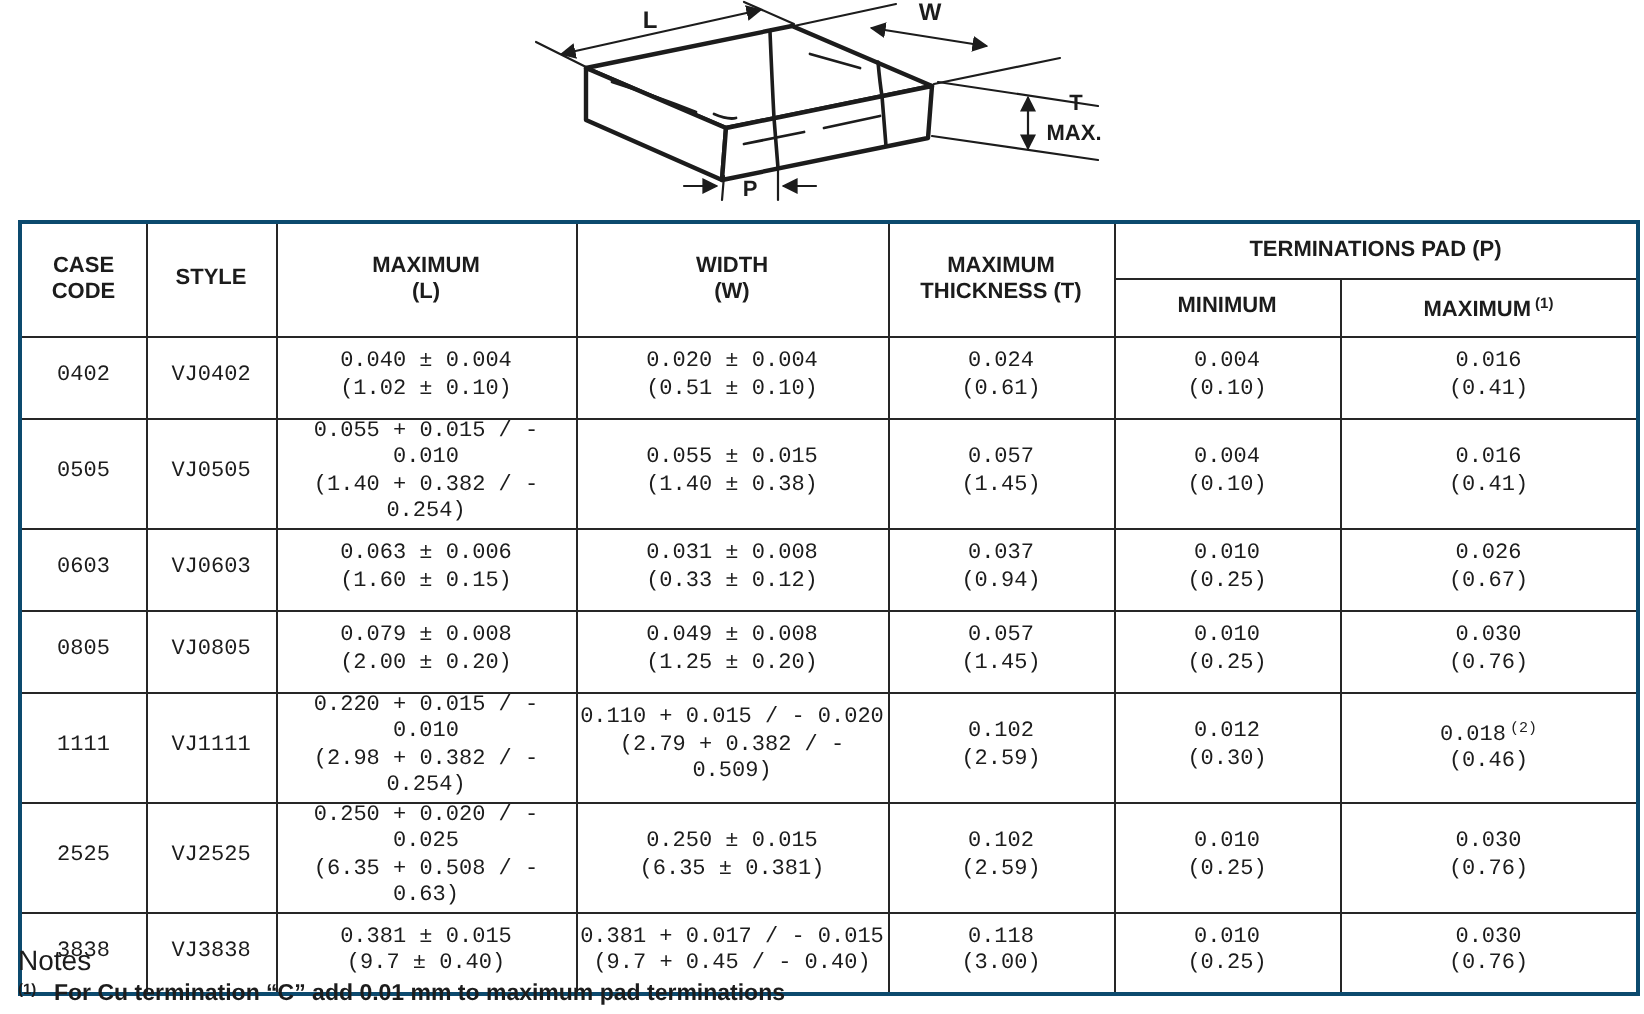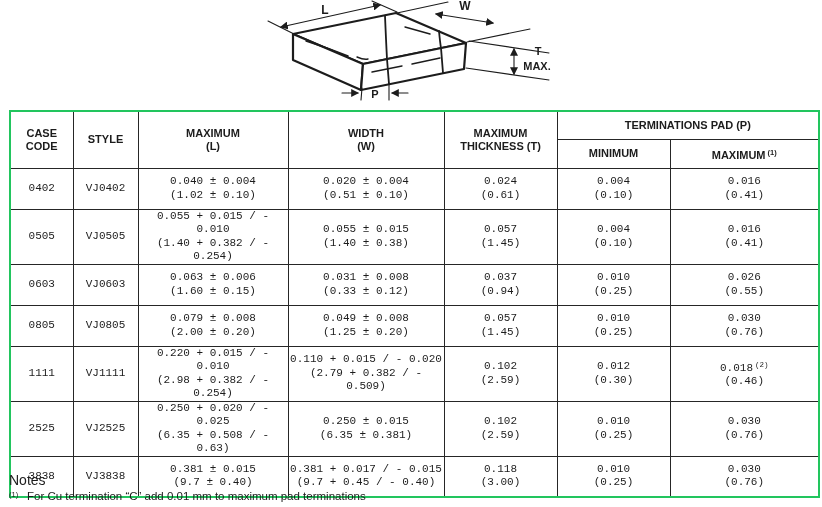--- a/index.html
+++ b/index.html
@@ -8,35 +8,35 @@
     font-family:"Liberation Sans",sans-serif;color:#1c1c1c;
   }
   
   .diagram{position:absolute;left:0;top:0;}
   .diagram text{font:bold 12px "Liberation Sans",sans-serif;fill:#1c1c1c;text-anchor:middle;}
   .diagram text.sm{font-size:11px;}
   
   table.dims{
     position:absolute;left:9px;top:110px;width:809px;
     border-collapse:collapse;table-layout:fixed;
-    border:2px solid #22c55e;
+    border:2px solid #0c4a6e;
   }
   table.dims th,table.dims td{
     border:1.5px solid #262626;text-align:center;vertical-align:middle;padding:0;
   }
   thead th{font-size:11px;font-weight:bold;line-height:13px;}
   thead tr.h1{height:28px;}
   thead tr.h2{height:29px;}
   tbody tr{height:41px;font-family:Liberation Mono, monospace;}
   tbody td{font-size:11px;font-weight:normal;line-height:13.5px;}
   .supref{font-size:7.5px;vertical-align:4px;margin-left:2px;}
   
   .notes{position:absolute;left:9px;top:456px;}
   .notes-title{font-size:14px;font-weight:normal;margin-bottom:1px;margin-top:16px;}
-  .note-line{font-size:11.5px;margin-top:2px;white-space:nowrap;}
+  .note-line{font-size:11.5px;margin-top:2px;white-space:nowrap;font-weight:bold;}
   .note-ref{font-size:7.5px;vertical-align:3px;display:inline-block;width:18px;}
 </style>
 </head>
 <body>
 
 <div class="page">
 
   <svg class="diagram" width="822" height="108" viewBox="0 0 822 108">
     <defs>
       <marker id="ah" viewBox="0 0 10 10" refX="8.5" refY="5" markerWidth="8" markerHeight="8" markerUnits="userSpaceOnUse" orient="auto-start-reverse">
@@ -188,21 +188,21 @@
         <td>
           <div>0.037</div>
           <div>(0.94)</div>
           </td>
         <td>
           <div>0.010</div>
           <div>(0.25)</div>
           </td>
         <td>
           <div>0.026</div>
-          <div>(0.55)</div>
+          <div>(0.67)</div>
           </td>
       </tr>
 
       <tr>
         <td>0805</td>
         <td>VJ0805</td>
         <td>
           <div>0.079 ± 0.008</div>
           <div>(2.00 ± 0.20)</div>
           </td>

